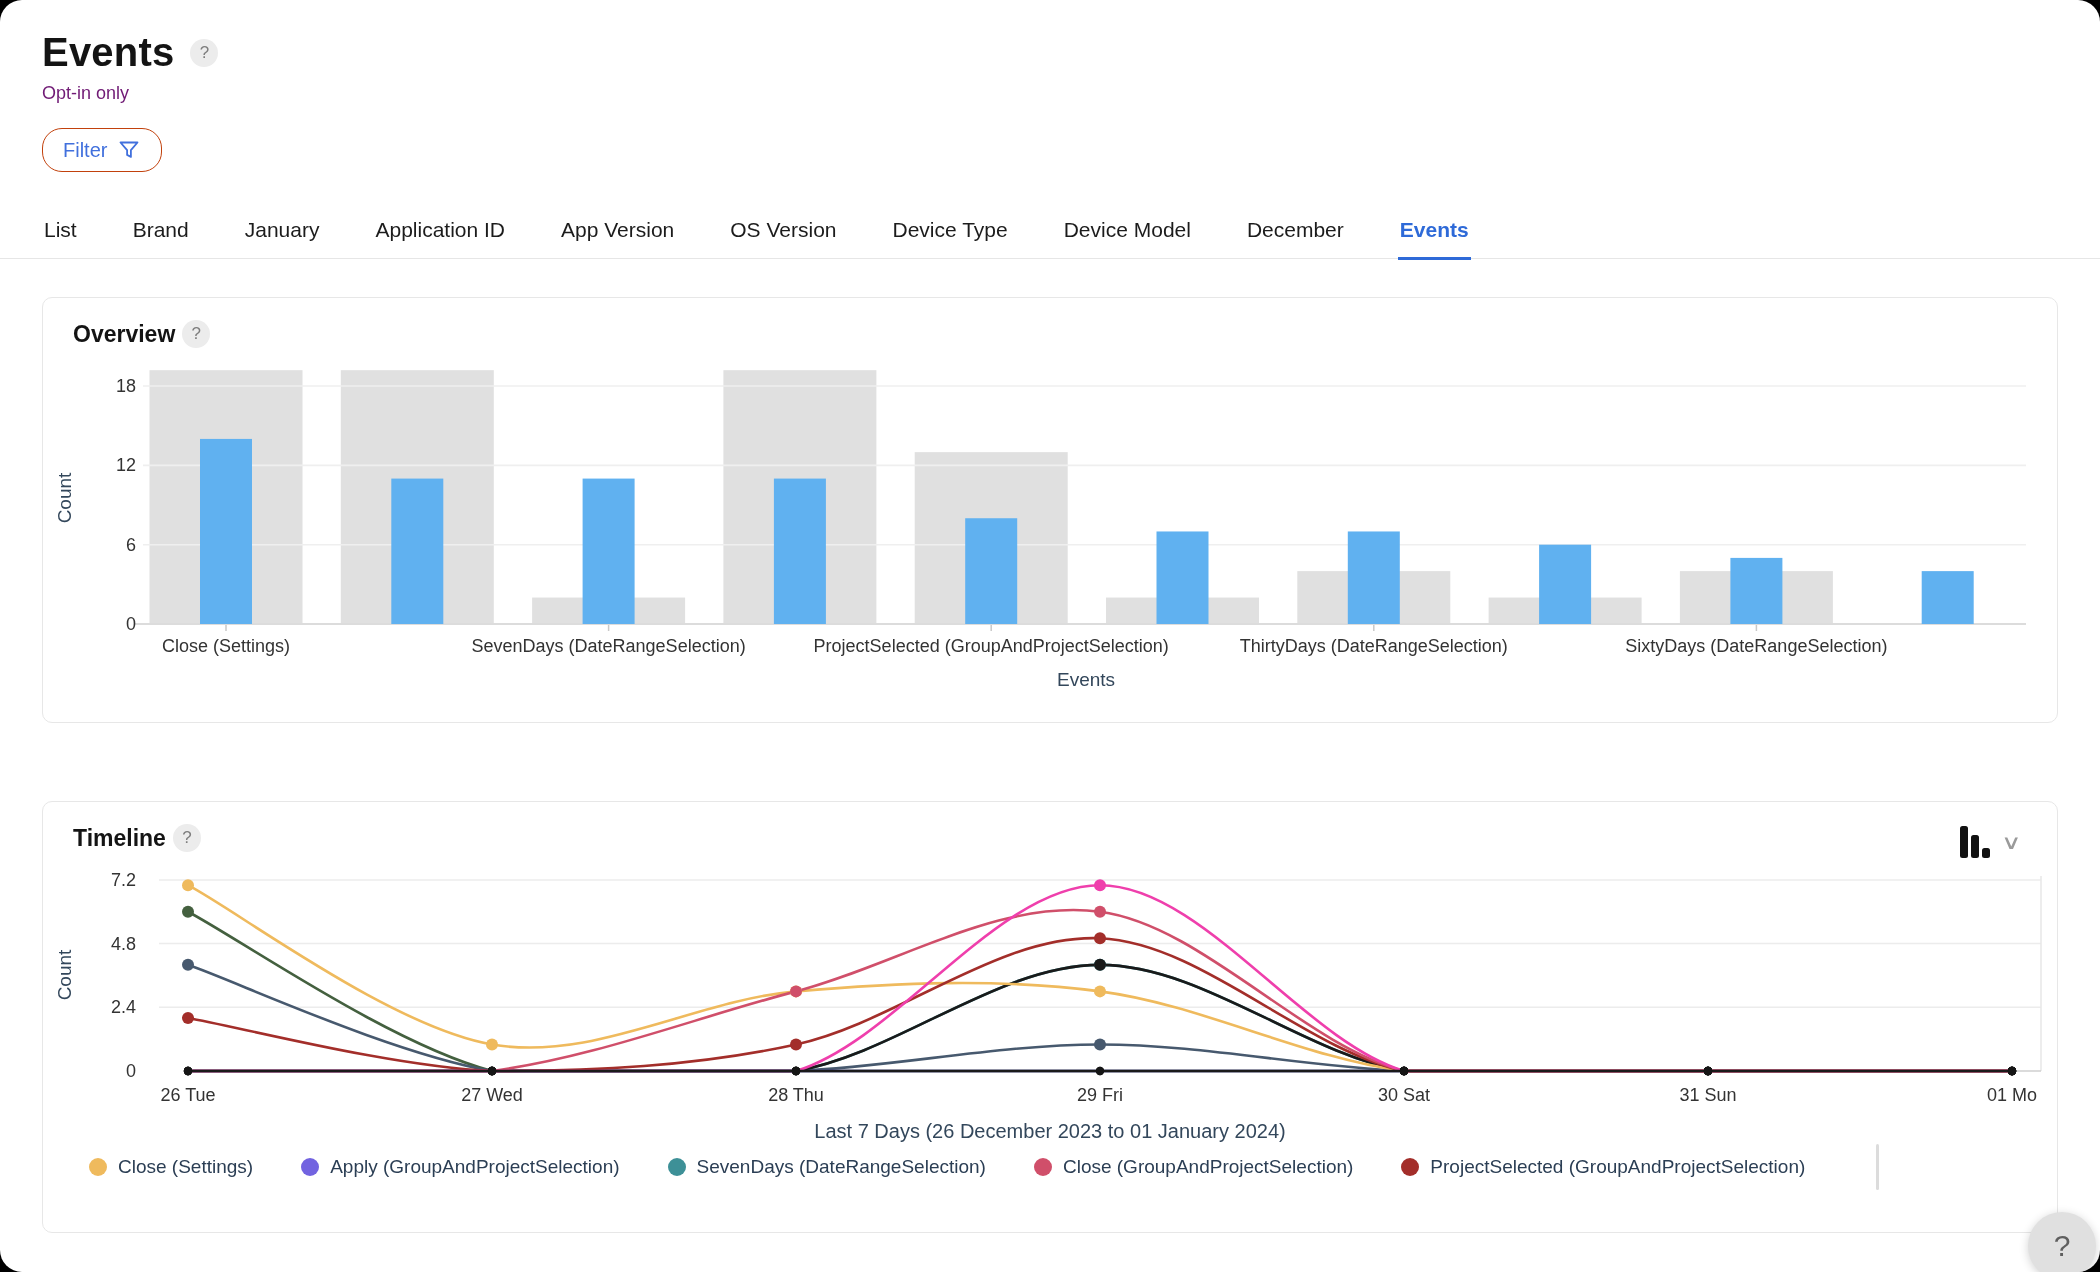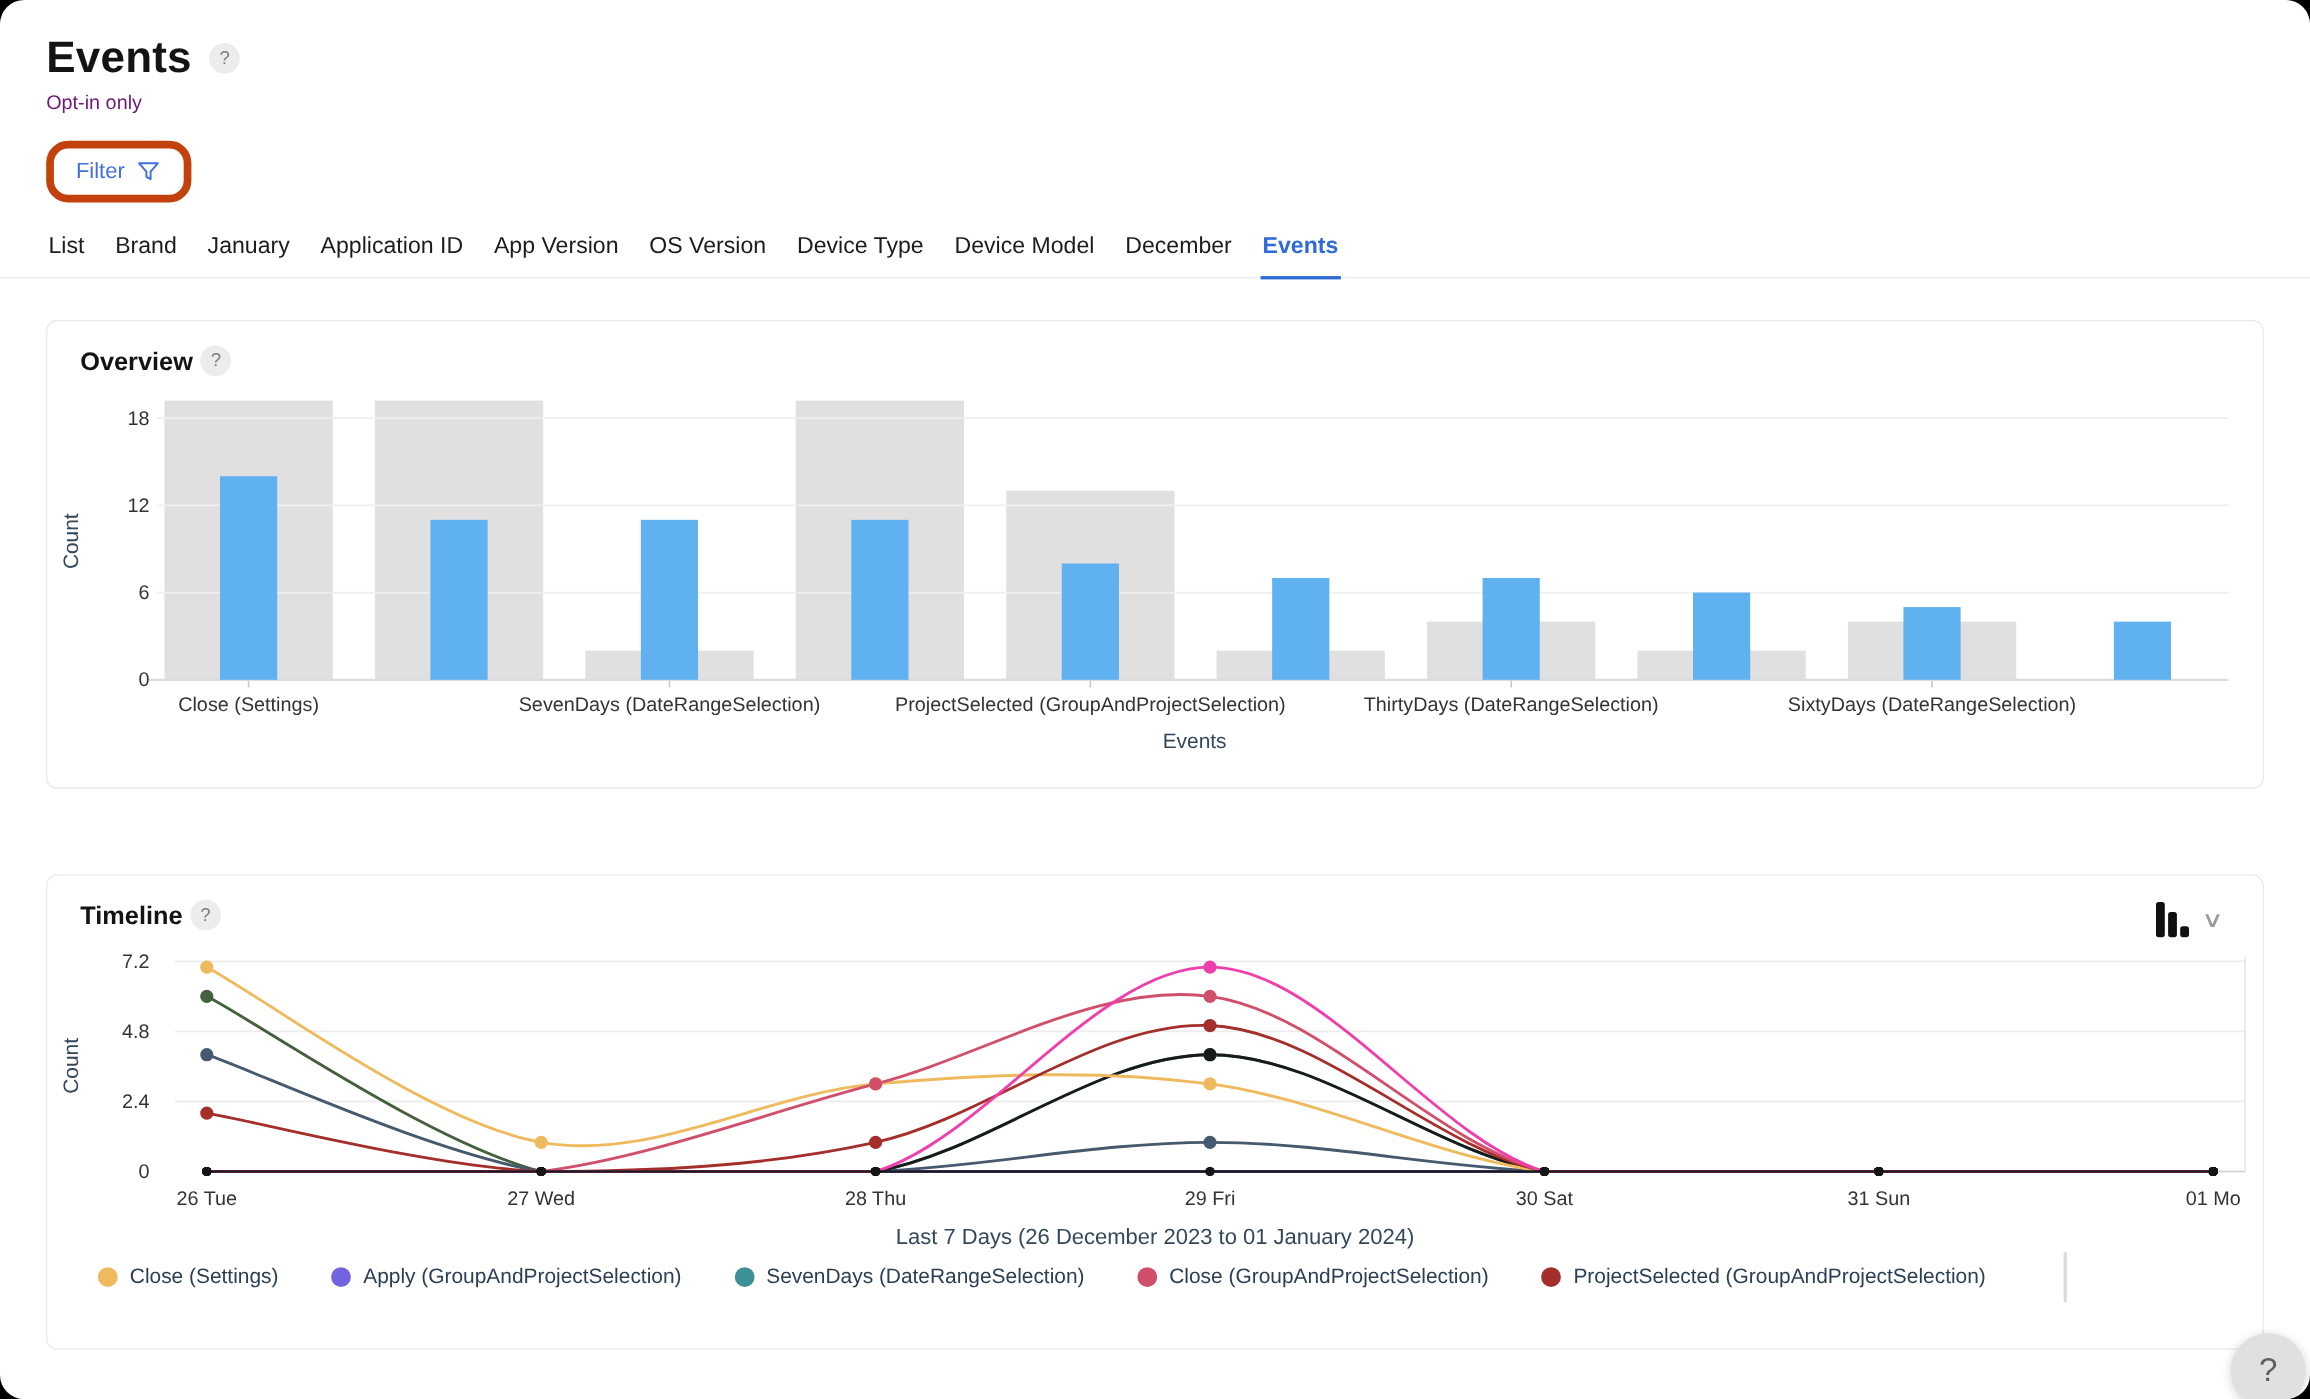--- a/index.html
+++ b/index.html
@@ -4,25 +4,25 @@
 <style>
   html,body{margin:0;padding:0;background:#000;}
   body{width:2100px;height:1272px;font-family:"Liberation Sans",sans-serif;}
   .page{position:relative;width:2100px;height:1272px;background:#fff;border-radius:22px;overflow:hidden;}
   .hdr{padding:30px 42px 0 42px;}
   .title-row{display:flex;align-items:center;gap:16px;}
   .page-title{font-size:40px;font-weight:700;color:#141414;letter-spacing:.2px;}
   .help-badge{width:28px;height:28px;border-radius:50%;background:#ececec;color:#7d7d7d;
     font-size:17px;display:flex;align-items:center;justify-content:center;flex:0 0 auto;}
   .subtitle{margin-top:8px;font-size:18px;color:#701a75;}
-  .filter-btn{margin-top:24px;display:inline-flex;align-items:center;gap:10px;border:7px solid #c2410c;
+  .filter-btn{margin-top:24px;display:inline-flex;align-items:center;gap:10px;border:1px solid #c2410c;
     border-radius:20px;background:#fff;color:#4170dd;font-size:20px;padding:9px 20px;cursor:pointer;
     font-family:"Liberation Sans",sans-serif;}
   .filter-btn svg{display:block;}
-  .tabs{display:flex;gap:24px;margin-top:22px;padding:0 42px;border-bottom:1px solid #e6e6e6;}
+  .tabs{display:flex;gap:52px;margin-top:40px;padding:0 42px;border-bottom:1px solid #e6e6e6;}
   .tab{font-size:21px;color:#1c1c1c;padding:6px 2px 15px 2px;border-bottom:3px solid transparent;
     margin-bottom:-2px;cursor:pointer;white-space:nowrap;}
   .tab.active{color:#2e6ad8;font-weight:700;border-bottom-color:#2e6ad8;}
   .card{position:relative;margin:0 42px;border:1px solid #e7e7e7;border-radius:10px;background:#fff;}
   .card-hdr{position:absolute;top:22px;left:30px;display:flex;align-items:center;gap:7px;z-index:3;}
   .card-title{font-size:23px;font-weight:700;color:#141414;}
   .card.overview{margin-top:38px;height:424px;}
   .card.timeline{margin-top:78px;height:430px;}
   .chart-svg{position:absolute;top:0;left:0;display:block;}
   .tl-tools{position:absolute;top:22px;right:38px;display:flex;align-items:center;gap:14px;z-index:3;}

